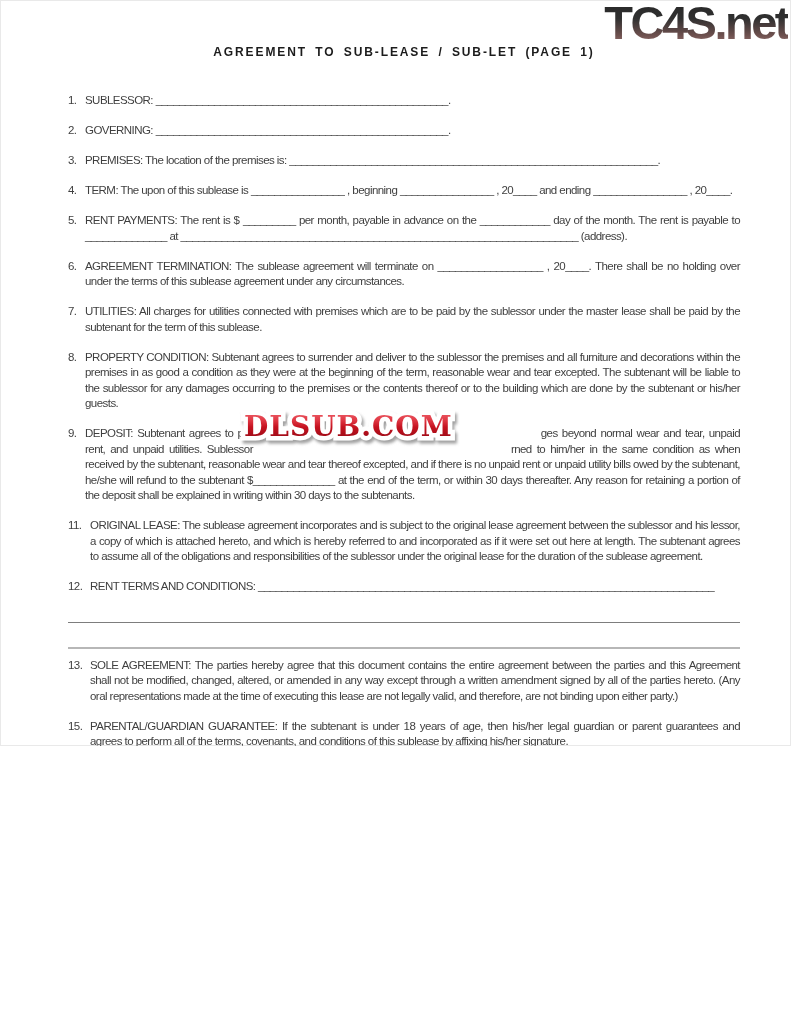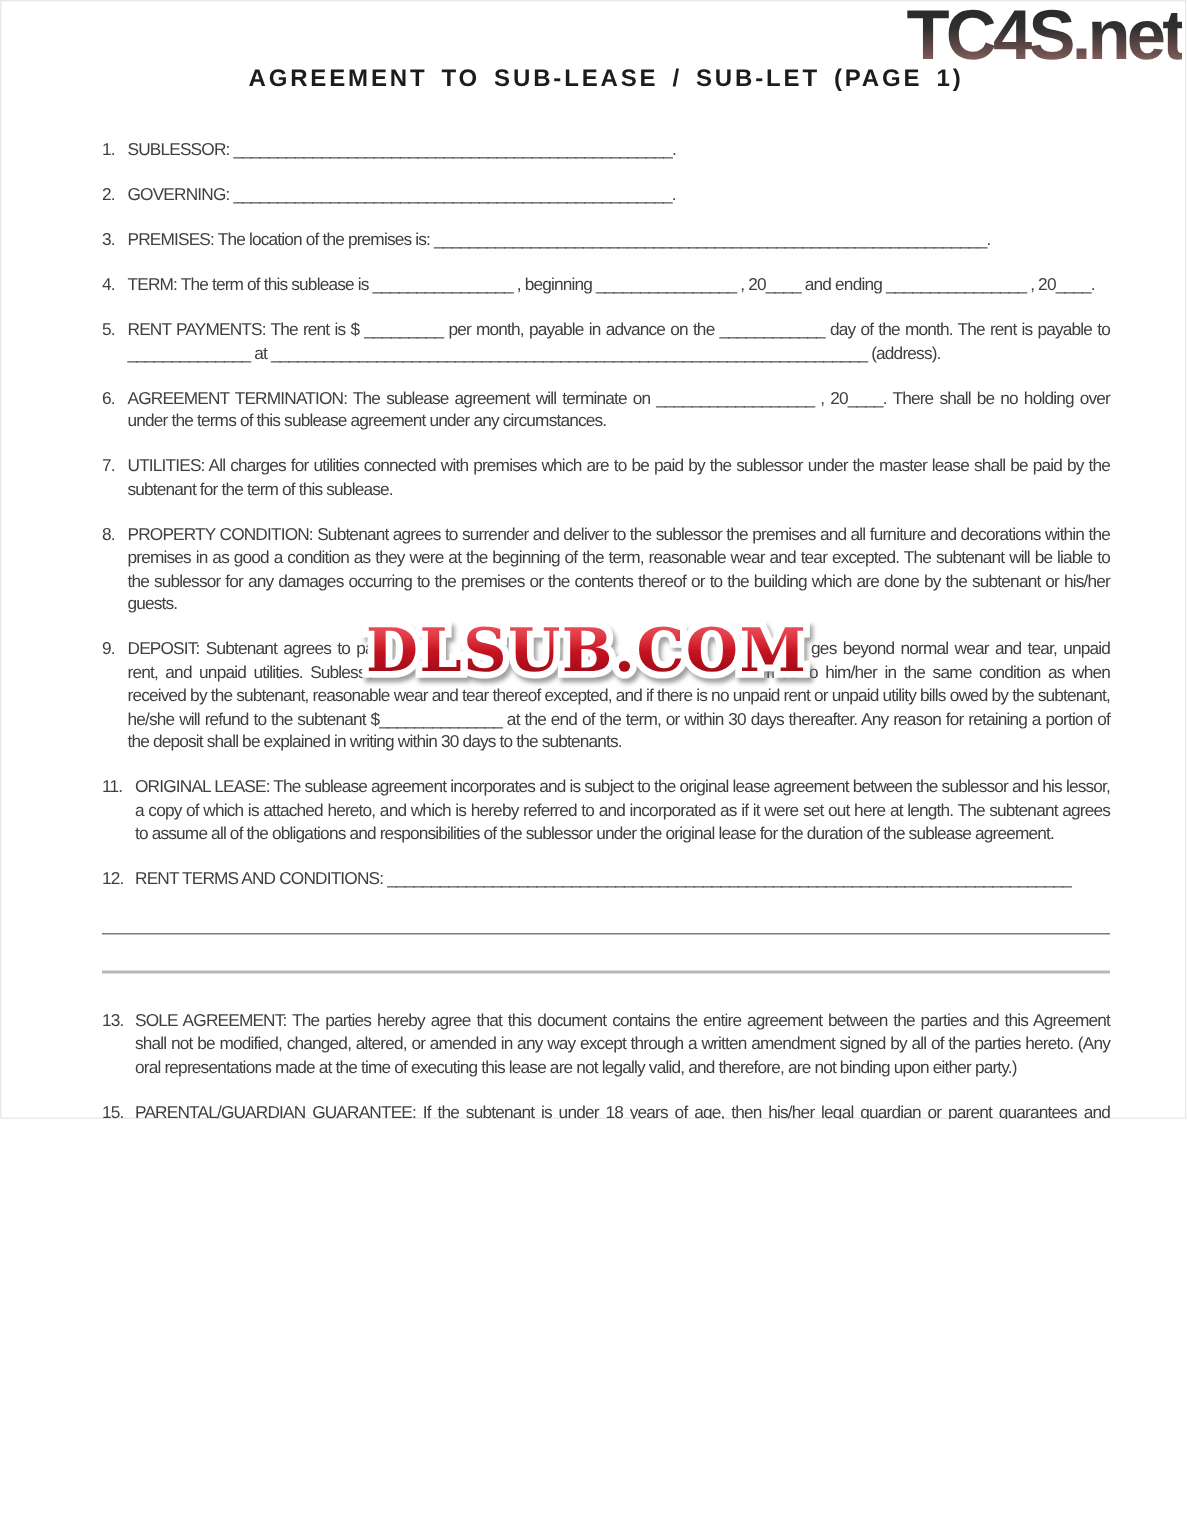--- a/index.html
+++ b/index.html
@@ -12,56 +12,56 @@
     overflow:hidden;
     font-family:"Liberation Sans", sans-serif;
     font-size:11.5px;
     letter-spacing:-0.55px;
     line-height:15.5px;
     color:#3f3f3f;
     box-shadow: inset 0 0 0 1px #e9e9e9;
   }
   .title {
     margin:0 0 32px 0;
-    font-size:16px;
+    font-size:12px;
     font-weight:bold;
     color:#1c1c1c;
     text-align:center;
     letter-spacing:1.9px;
     word-spacing:3px;
     line-height:17px;
   }
   .intro { margin:0 0 23px 0; text-align:justify; }
   .item { display:flex; margin-bottom:14.5px; }
   .item .num { flex:0 0 17px; }
   .item.dd .num { flex:0 0 22px; }
   .item .body { flex:1; text-align:justify; }
   .item9 { position:relative; }
   .gap { display:inline-block; height:1px; }
   .g1 { width:278px; }
   .g2 { width:248px; }
   .rule { border:none; margin:0; }
   .rule1 { margin-top:27px; border-top:1.5px solid #7d7d7d; }
   .rule2 { margin-top:24px; border-top:2px solid #b7b7b7; }
-  .after-rules { margin-top:25px; }
+  .after-rules { margin-top:9px; }
 
   
   .wm-tc4s {
     position:absolute; top:-2px; right:3px; z-index:6;
     font-family:"Liberation Sans", sans-serif;
     font-weight:bold; font-size:47px; line-height:1.05;
     letter-spacing:-2.5px;
     background:linear-gradient(180deg,#262626 0%,#303030 42%,#6d504e 76%,#a17977 100%);
     -webkit-background-clip:text; background-clip:text; color:transparent;
     white-space:nowrap;
   }
   .wm-dlsub {
     position:absolute; left:176px; top:-15px; z-index:5;
     font-family:"DejaVu Serif", serif;
-    font-weight:bold; font-size:40px; line-height:1.15;
+    font-weight:bold; font-size:28px; line-height:1.15;
     letter-spacing:1px; white-space:nowrap;
     filter:drop-shadow(2px 3px 1.5px rgba(110,110,110,0.65));
   }
   .wm-dlsub .wm-stroke { position:absolute; left:0; top:0; color:#fff; -webkit-text-stroke:9px #ffffff; }
   .wm-dlsub .wm-fill {
     position:relative;
     background:linear-gradient(180deg,#ee646d 0%,#e13a46 30%,#c5121f 52%,#a50d19 78%,#c0101d 100%);
     -webkit-background-clip:text; background-clip:text; color:transparent;
   }
   .wm-traders {
@@ -98,21 +98,21 @@
     <div class="body">GOVERNING: __________________________________________________.</div>
   </div>
 
   <div class="item">
     <span class="num">3.</span>
     <div class="body">PREMISES: The location of the premises is: _______________________________________________________________.</div>
   </div>
 
   <div class="item">
     <span class="num">4.</span>
-    <div class="body">TERM: The term of this sublease is ________________ , beginning ________________ , 20____ and ending ________________ , 20____.</div>
+    <div class="body">TERM: The upon of this sublease is ________________ , beginning ________________ , 20____ and ending ________________ , 20____.</div>
   </div>
 
   <div class="item">
     <span class="num">5.</span>
     <div class="body">RENT PAYMENTS: The rent is $ _________ per month, payable in advance on the ____________ day of the month. The rent is payable to ______________ at ____________________________________________________________________ (address).</div>
   </div>
 
   <div class="item">
     <span class="num">6.</span>
     <div class="body">AGREEMENT TERMINATION: The sublease agreement will terminate on __________________ , 20____. There shall be no holding over under the terms of this sublease agreement under any circumstances.</div>

